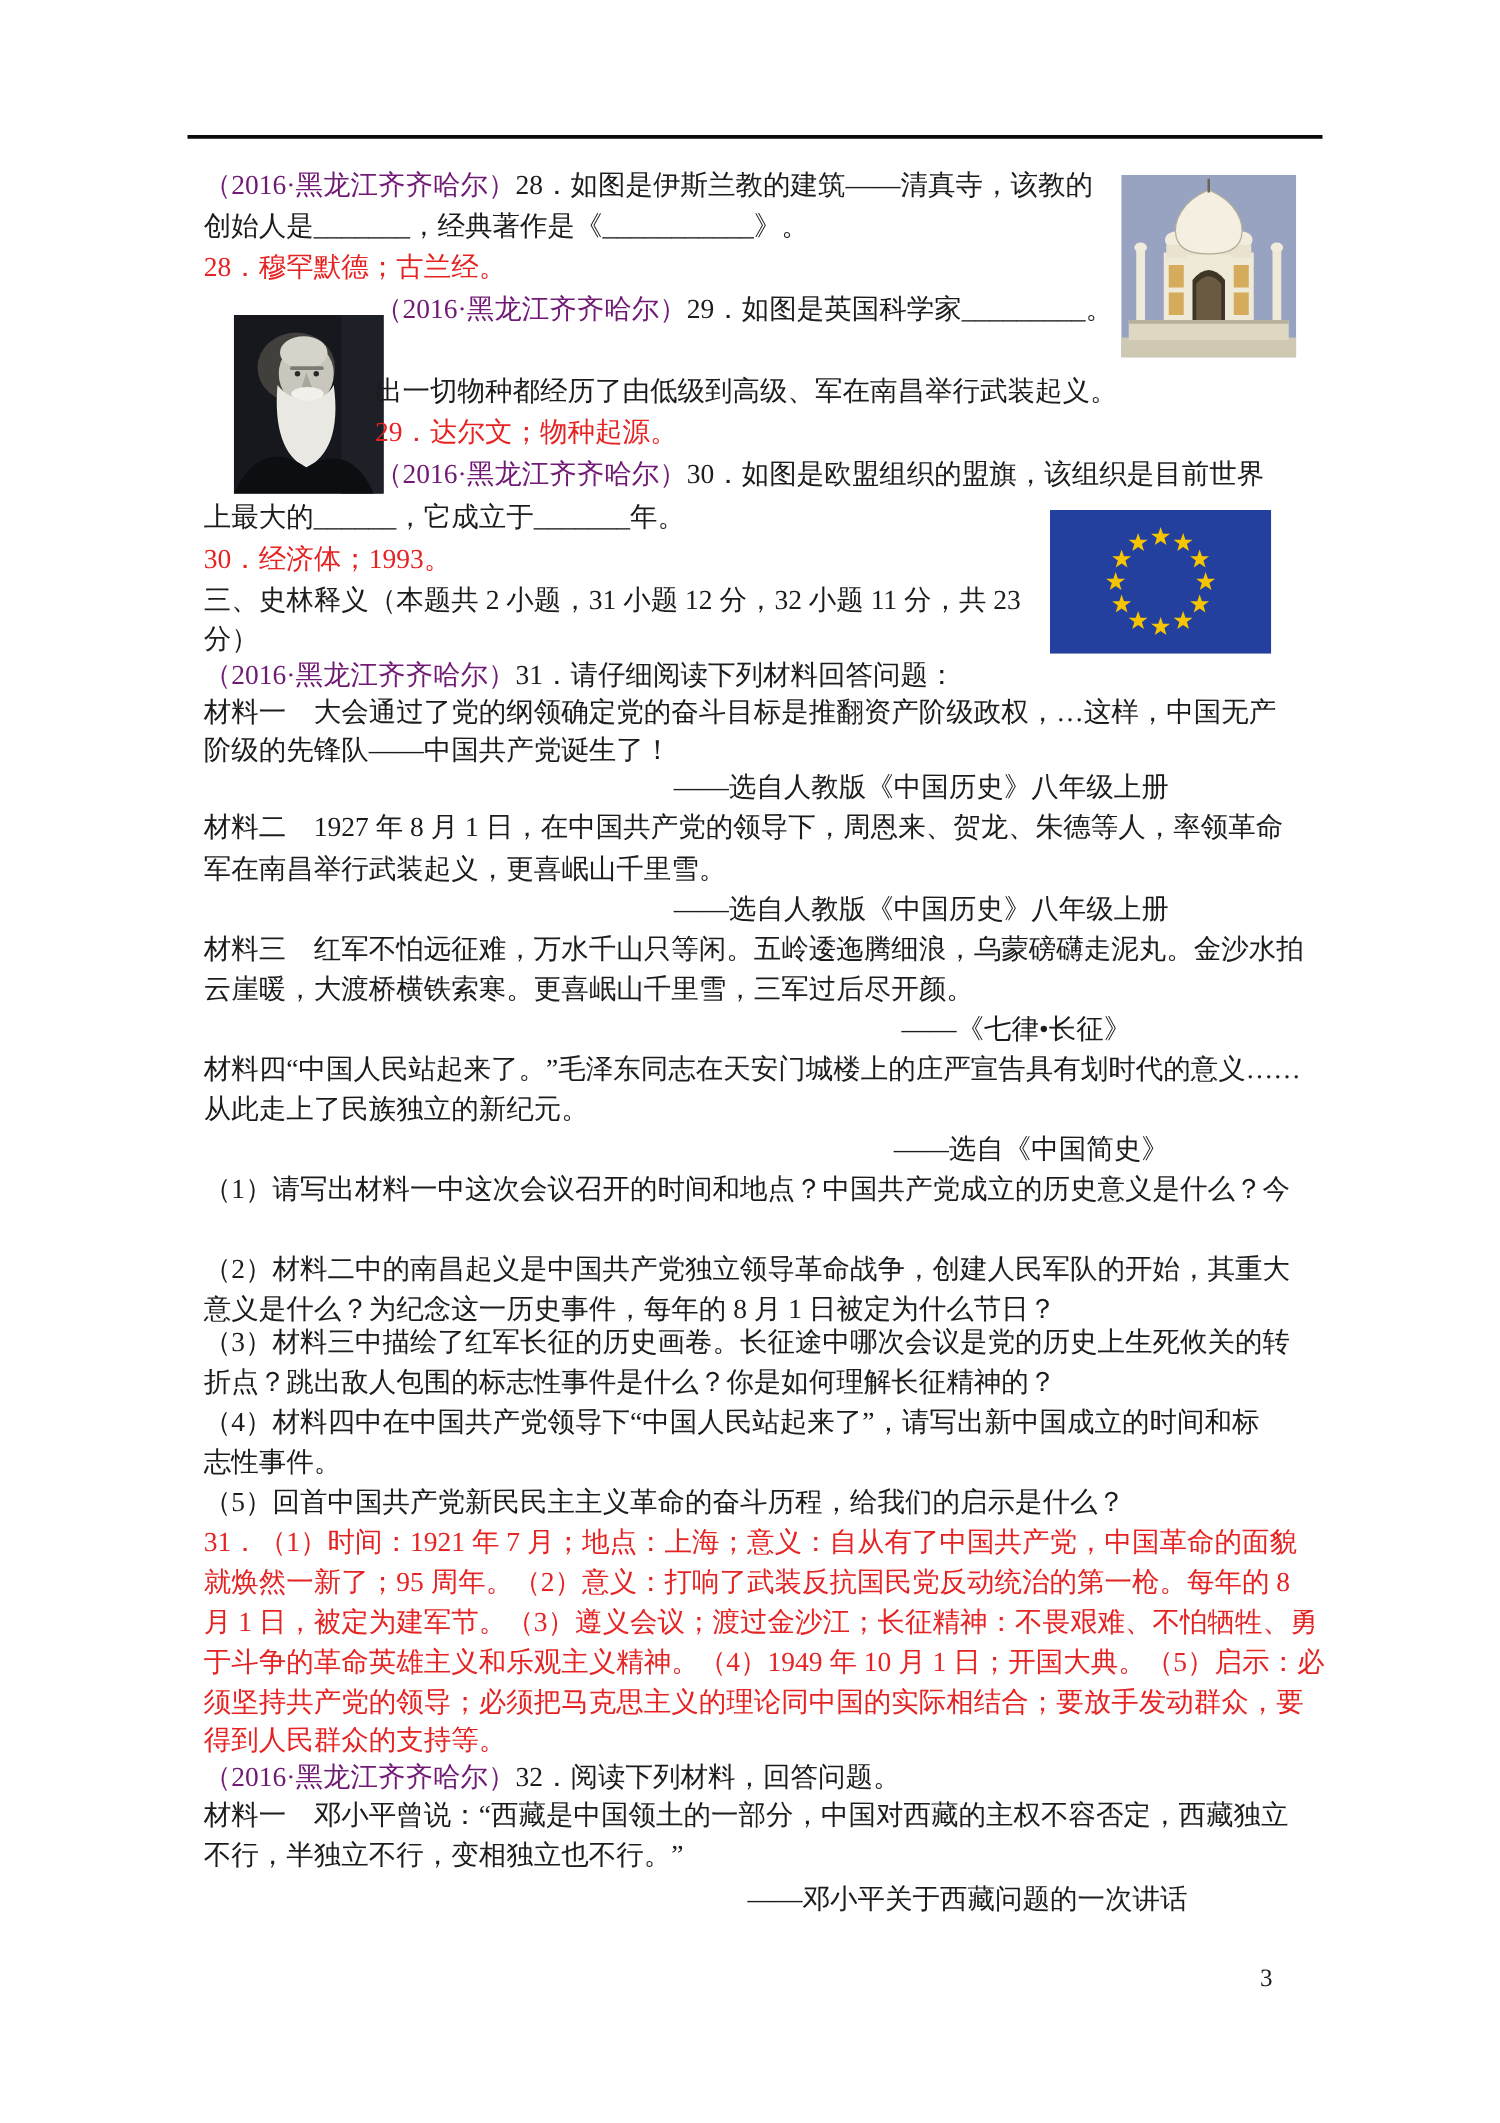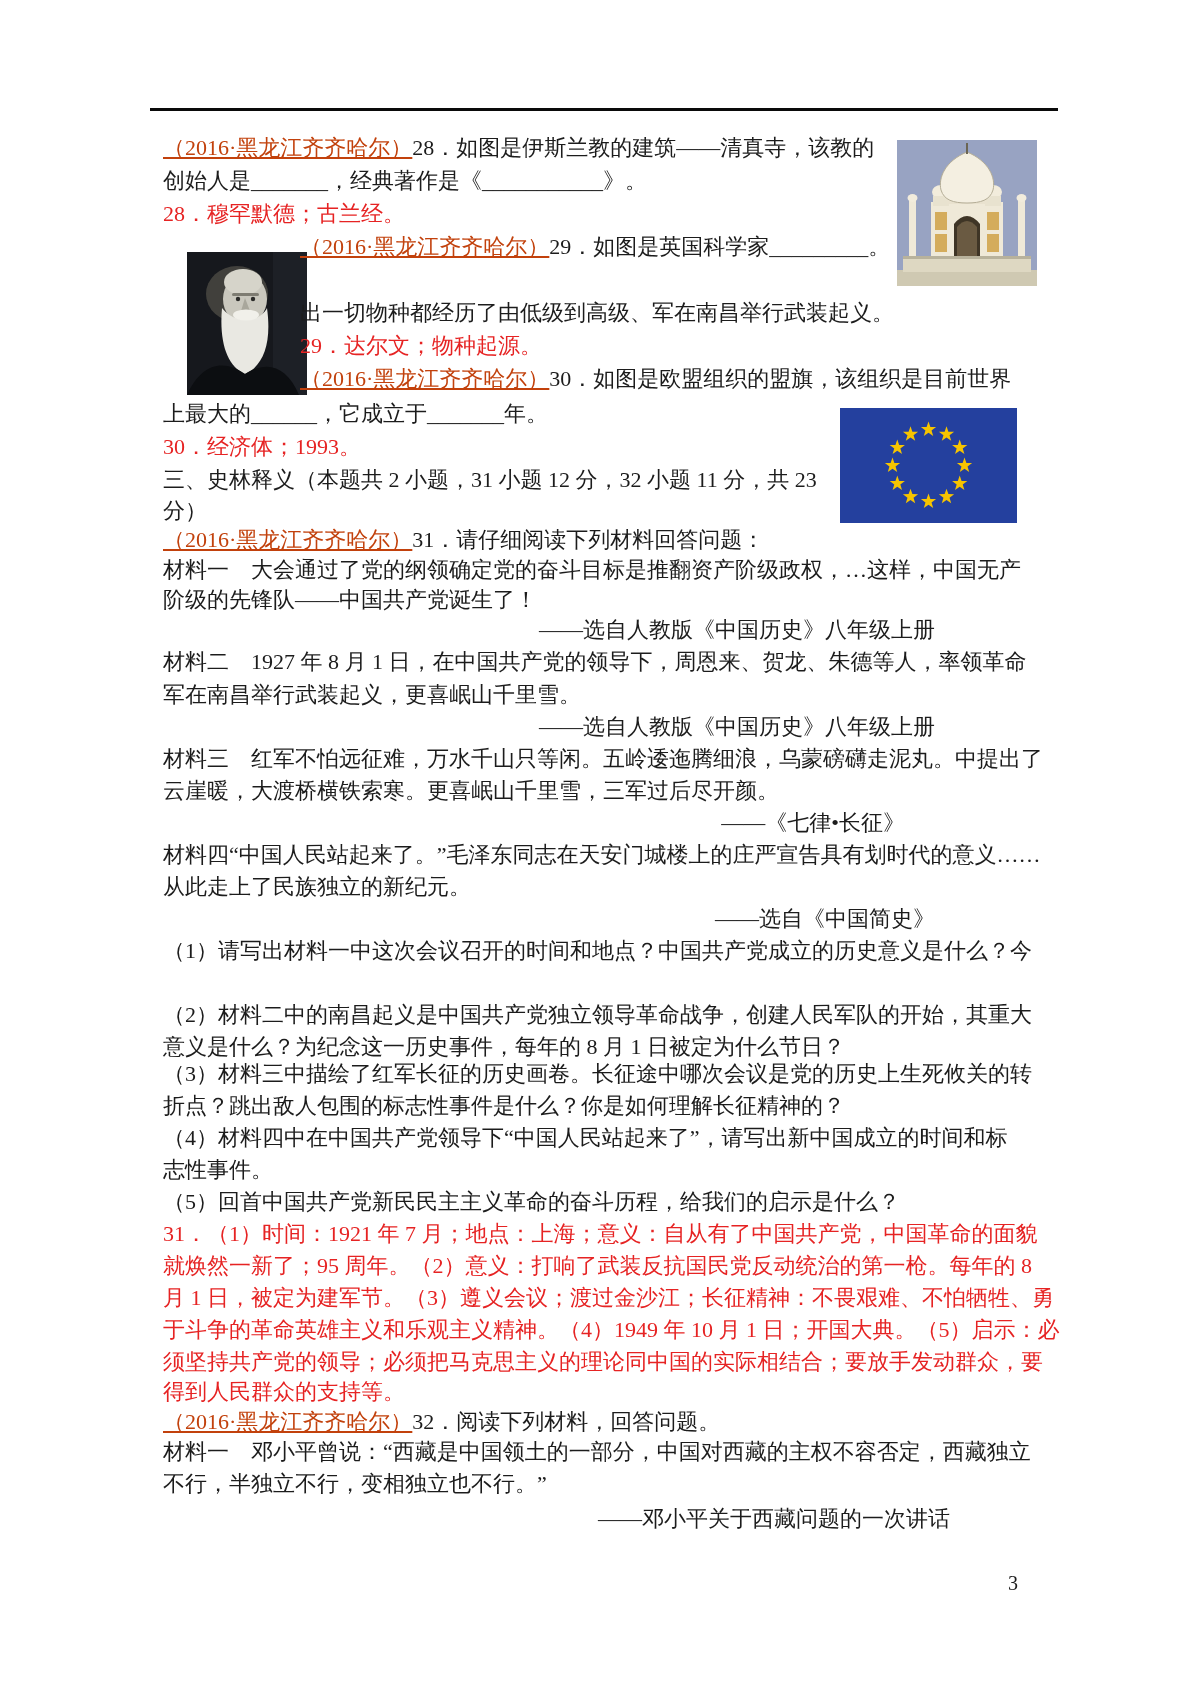--- a/index.html
+++ b/index.html
@@ -9,21 +9,21 @@
     background:#ffffff;
     font-family:"Liberation Serif","DejaVu Serif",serif;
     overflow:hidden;
   }
   .rule{position:absolute;left:150px;top:108px;width:908px;height:3px;background:#0a0a0a;}
   .ln{
     position:absolute;left:163px;
     font-size:22px;line-height:27px;color:#1c1c1c;
     white-space:nowrap;letter-spacing:0px;
   }
-  .blue{color:#c2410c;text-decoration:underline;}
+  .blue{color:#701a75;}
   .red{color:#e62323;}
   .img-abs{position:absolute;}
   .pagenum{position:absolute;left:1008px;top:1572px;font-size:20px;color:#1c1c1c;}
 </style>
 </head>
 <body>
 
 <div id="page">
 
   <div class="rule"></div>
@@ -108,21 +108,21 @@
   <div class="ln" style="top:466px">三、史林释义（本题共 2 小题，31 小题 12 分，32 小题 11 分，共 23</div>
   <div class="ln" style="top:497px">分）</div>
 
   <div class="ln" style="top:526px"><span class="blue">（2016·黑龙江齐齐哈尔）</span><span>31．请仔细阅读下列材料回答问题：</span></div>
   <div class="ln" style="top:556px">材料一　大会通过了党的纲领确定党的奋斗目标是推翻资产阶级政权，…这样，中国无产</div>
   <div class="ln" style="top:586px">阶级的先锋队——中国共产党诞生了！</div>
   <div class="ln" style="top:616px;left:auto;right:265px">——选自人教版《中国历史》八年级上册</div>
   <div class="ln" style="top:648px">材料二　1927 年 8 月 1 日，在中国共产党的领导下，周恩来、贺龙、朱德等人，率领革命</div>
   <div class="ln" style="top:681px">军在南昌举行武装起义，更喜岷山千里雪。</div>
   <div class="ln" style="top:713px;left:auto;right:265px">——选自人教版《中国历史》八年级上册</div>
-  <div class="ln" style="top:745px">材料三　红军不怕远征难，万水千山只等闲。五岭逶迤腾细浪，乌蒙磅礴走泥丸。中提出了</div>
+  <div class="ln" style="top:745px">材料三　红军不怕远征难，万水千山只等闲。五岭逶迤腾细浪，乌蒙磅礴走泥丸。金沙水拍</div>
   <div class="ln" style="top:777px">云崖暖，大渡桥横铁索寒。更喜岷山千里雪，三军过后尽开颜。</div>
   <div class="ln" style="top:809px;left:auto;right:295px">——《七律•长征》</div>
   <div class="ln" style="top:841px">材料四“中国人民站起来了。”毛泽东同志在天安门城楼上的庄严宣告具有划时代的意义……</div>
   <div class="ln" style="top:873px">从此走上了民族独立的新纪元。</div>
   <div class="ln" style="top:905px;left:auto;right:265px">——选自《中国简史》</div>
   <div class="ln" style="top:937px">（1）请写出材料一中这次会议召开的时间和地点？中国共产党成立的历史意义是什么？今</div>
   <div class="ln" style="top:1001px">（2）材料二中的南昌起义是中国共产党独立领导革命战争，创建人民军队的开始，其重大</div>
   <div class="ln" style="top:1033px">意义是什么？为纪念这一历史事件，每年的 8 月 1 日被定为什么节日？</div>
   <div class="ln" style="top:1060px">（3）材料三中描绘了红军长征的历史画卷。长征途中哪次会议是党的历史上生死攸关的转</div>
   <div class="ln" style="top:1092px">折点？跳出敌人包围的标志性事件是什么？你是如何理解长征精神的？</div>

